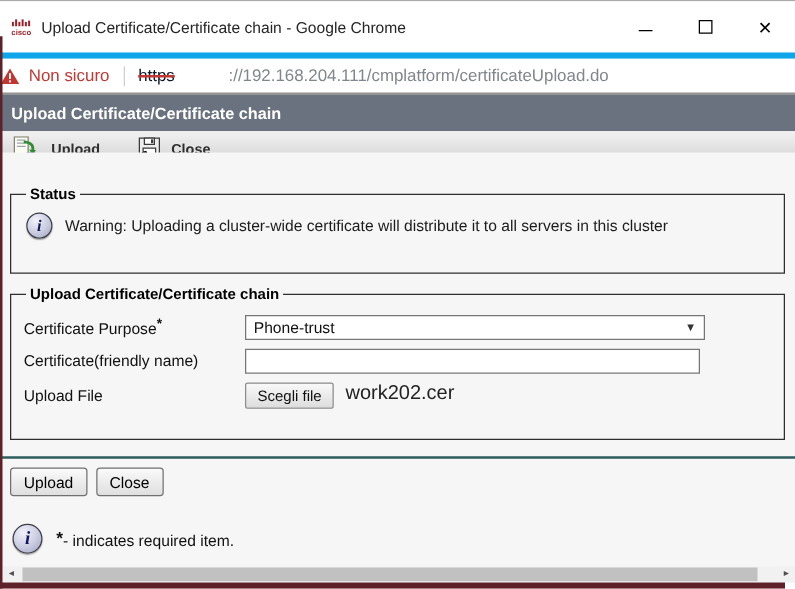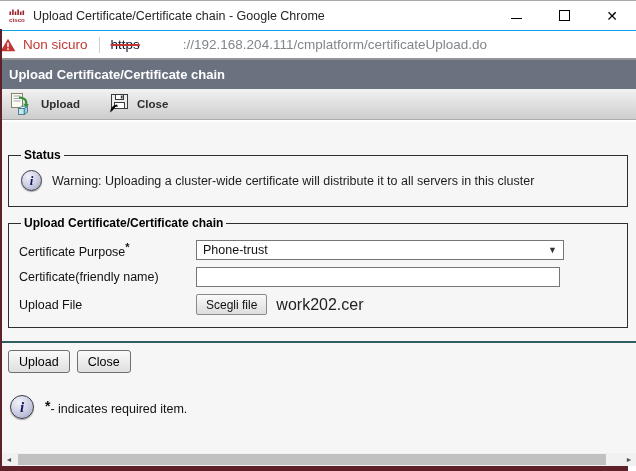--- a/index.html
+++ b/index.html
@@ -12,25 +12,25 @@
   .window {
     position: relative;
     width: 636px; height: 471px;
     background: #fff;
     border-top: 1px solid #A9A9A9;
     overflow: hidden;
   }
 
   
   .titlebar {
-    height: 30px;
+    height: 46px;
     display: flex; align-items: center;
     padding-left: 9px;
     background: #fff;
-    border-bottom: 1px solid #0ea5e9;
+    border-bottom: 5px solid #0ea5e9;
   }
   .titlebar .title {
     font-size: 12.5px; color: #262626;
     margin-left: 7px;
     white-space: nowrap;
     flex: 1;
   }
   .win-controls {
     display: flex; align-items: center;
     gap: 34px;
@@ -85,21 +85,21 @@
   
   .content {
     position: absolute;
     top: 121px; left: 0; right: 0; bottom: 18px;
     background: #F6F6F6;
     overflow: hidden;
   }
   fieldset {
     border: 1px solid #2E2E2E;
     margin: 0 8px;
-    padding: 6px 10px 12px 10px;
+    padding: 6px 10px 24px 10px;
     background: transparent;
   }
   legend {
     font-size: 12px; font-weight: bold; color: #000;
     padding: 0 3px; margin-left: 2px;
   }
   .status-fs { margin-top: 26px; }
   .status-row { display: flex; align-items: center; gap: 10px; padding: 2px 0 3px 2px; }
   .status-text { font-size: 12.5px; color: #1C1C1C; }
 
@@ -138,21 +138,21 @@
   .select-box .sel-val { flex: 1; }
   .select-box .sel-arrow { font-size: 9px; color: #333; }
   .text-input {
     width: 364px; height: 20px;
     border: 1px solid #767676;
     background: #fff;
     font-family: "Liberation Sans", sans-serif;
     font-size: 12.5px;
     padding: 0 5px;
   }
-  .file-row { display: flex; align-items: center; }
+  .file-row { display: flex; align-items: flex-start; }
   .file-btn {
     height: 21px;
     border: 1px solid #8A8A8A;
     border-radius: 2px;
     background: linear-gradient(#F9F9F9, #DDDDDD);
     font-family: "Liberation Sans", sans-serif;
     font-size: 12px; color: #111;
     padding: 0 9px;
   }
   .file-name { font-size: 16px; color: #222; margin-left: 9px; }

